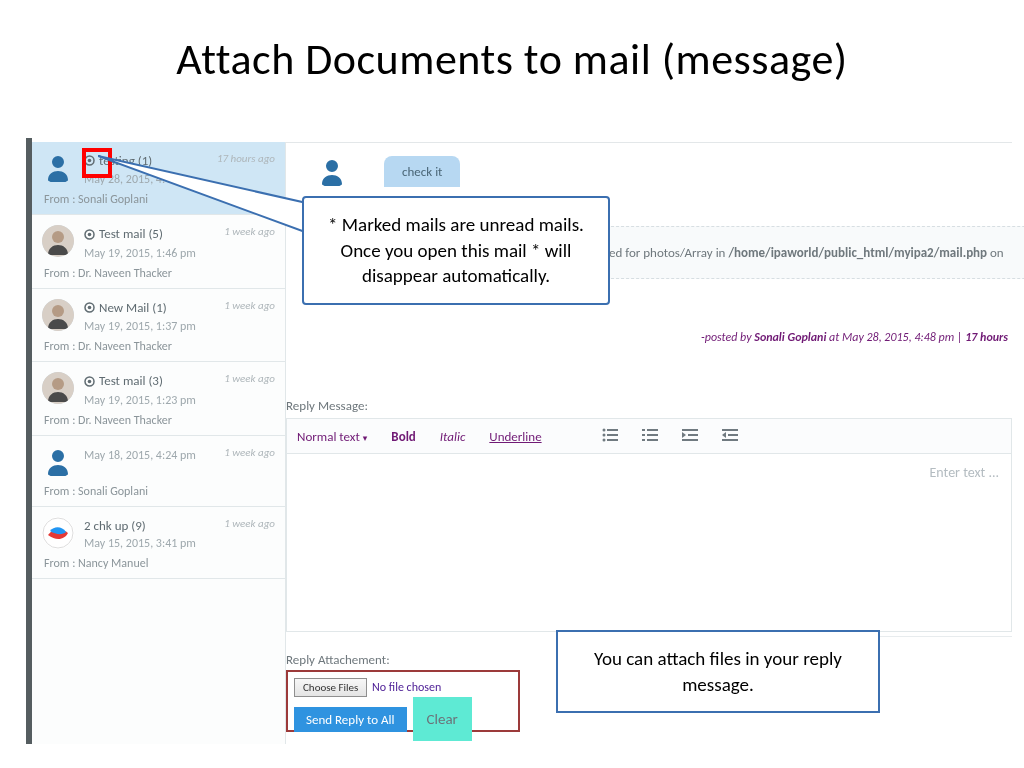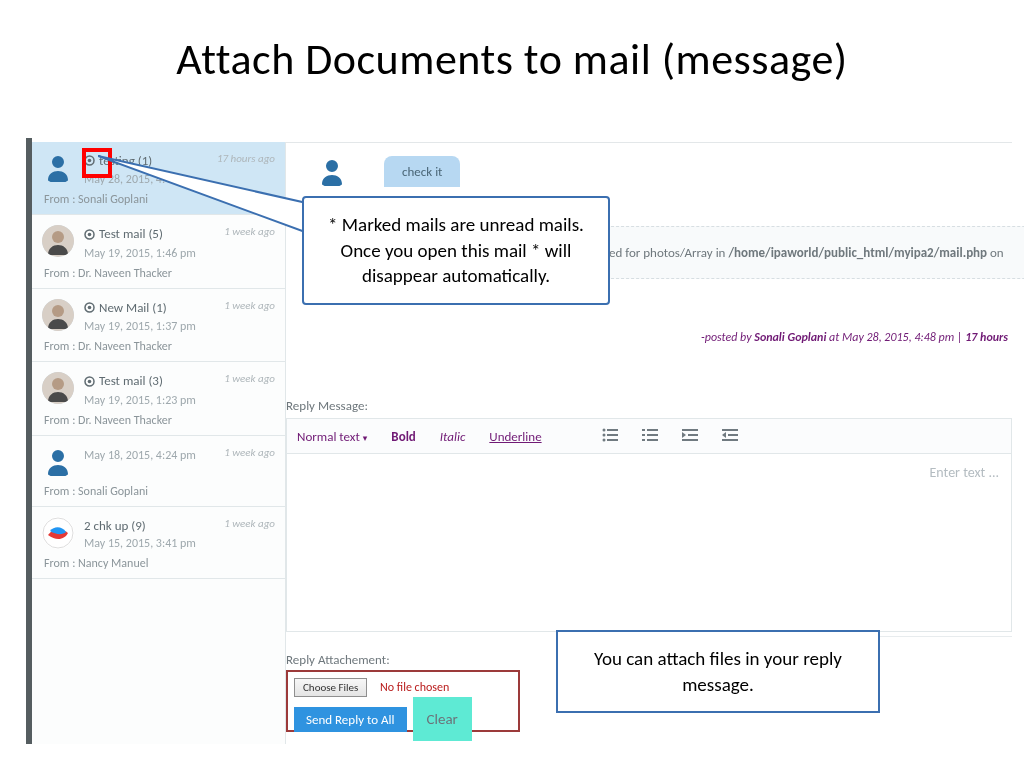--- a/index.html
+++ b/index.html
@@ -203,22 +203,22 @@
     display:inline-block;
     font-size: 11px;
     padding: 2px 8px;
     border: 1px solid #8f8f8f;
     background: linear-gradient(#f7f7f7,#e4e4e4);
     color:#333;
     cursor:pointer;
   }
   .nofile {
     font-size: 12px;
-    color:#b91c1c;
-    margin-left: 9px;
+    color:#4c1d95;
+    margin-left: 1px;
   }
   .send-btn {
     display:inline-block;
     margin-top: 6px;
     background:#2f93e0;
     color:#fff;
     font-size: 13px;
     padding: 5px 12px;
     cursor:pointer;
   }

